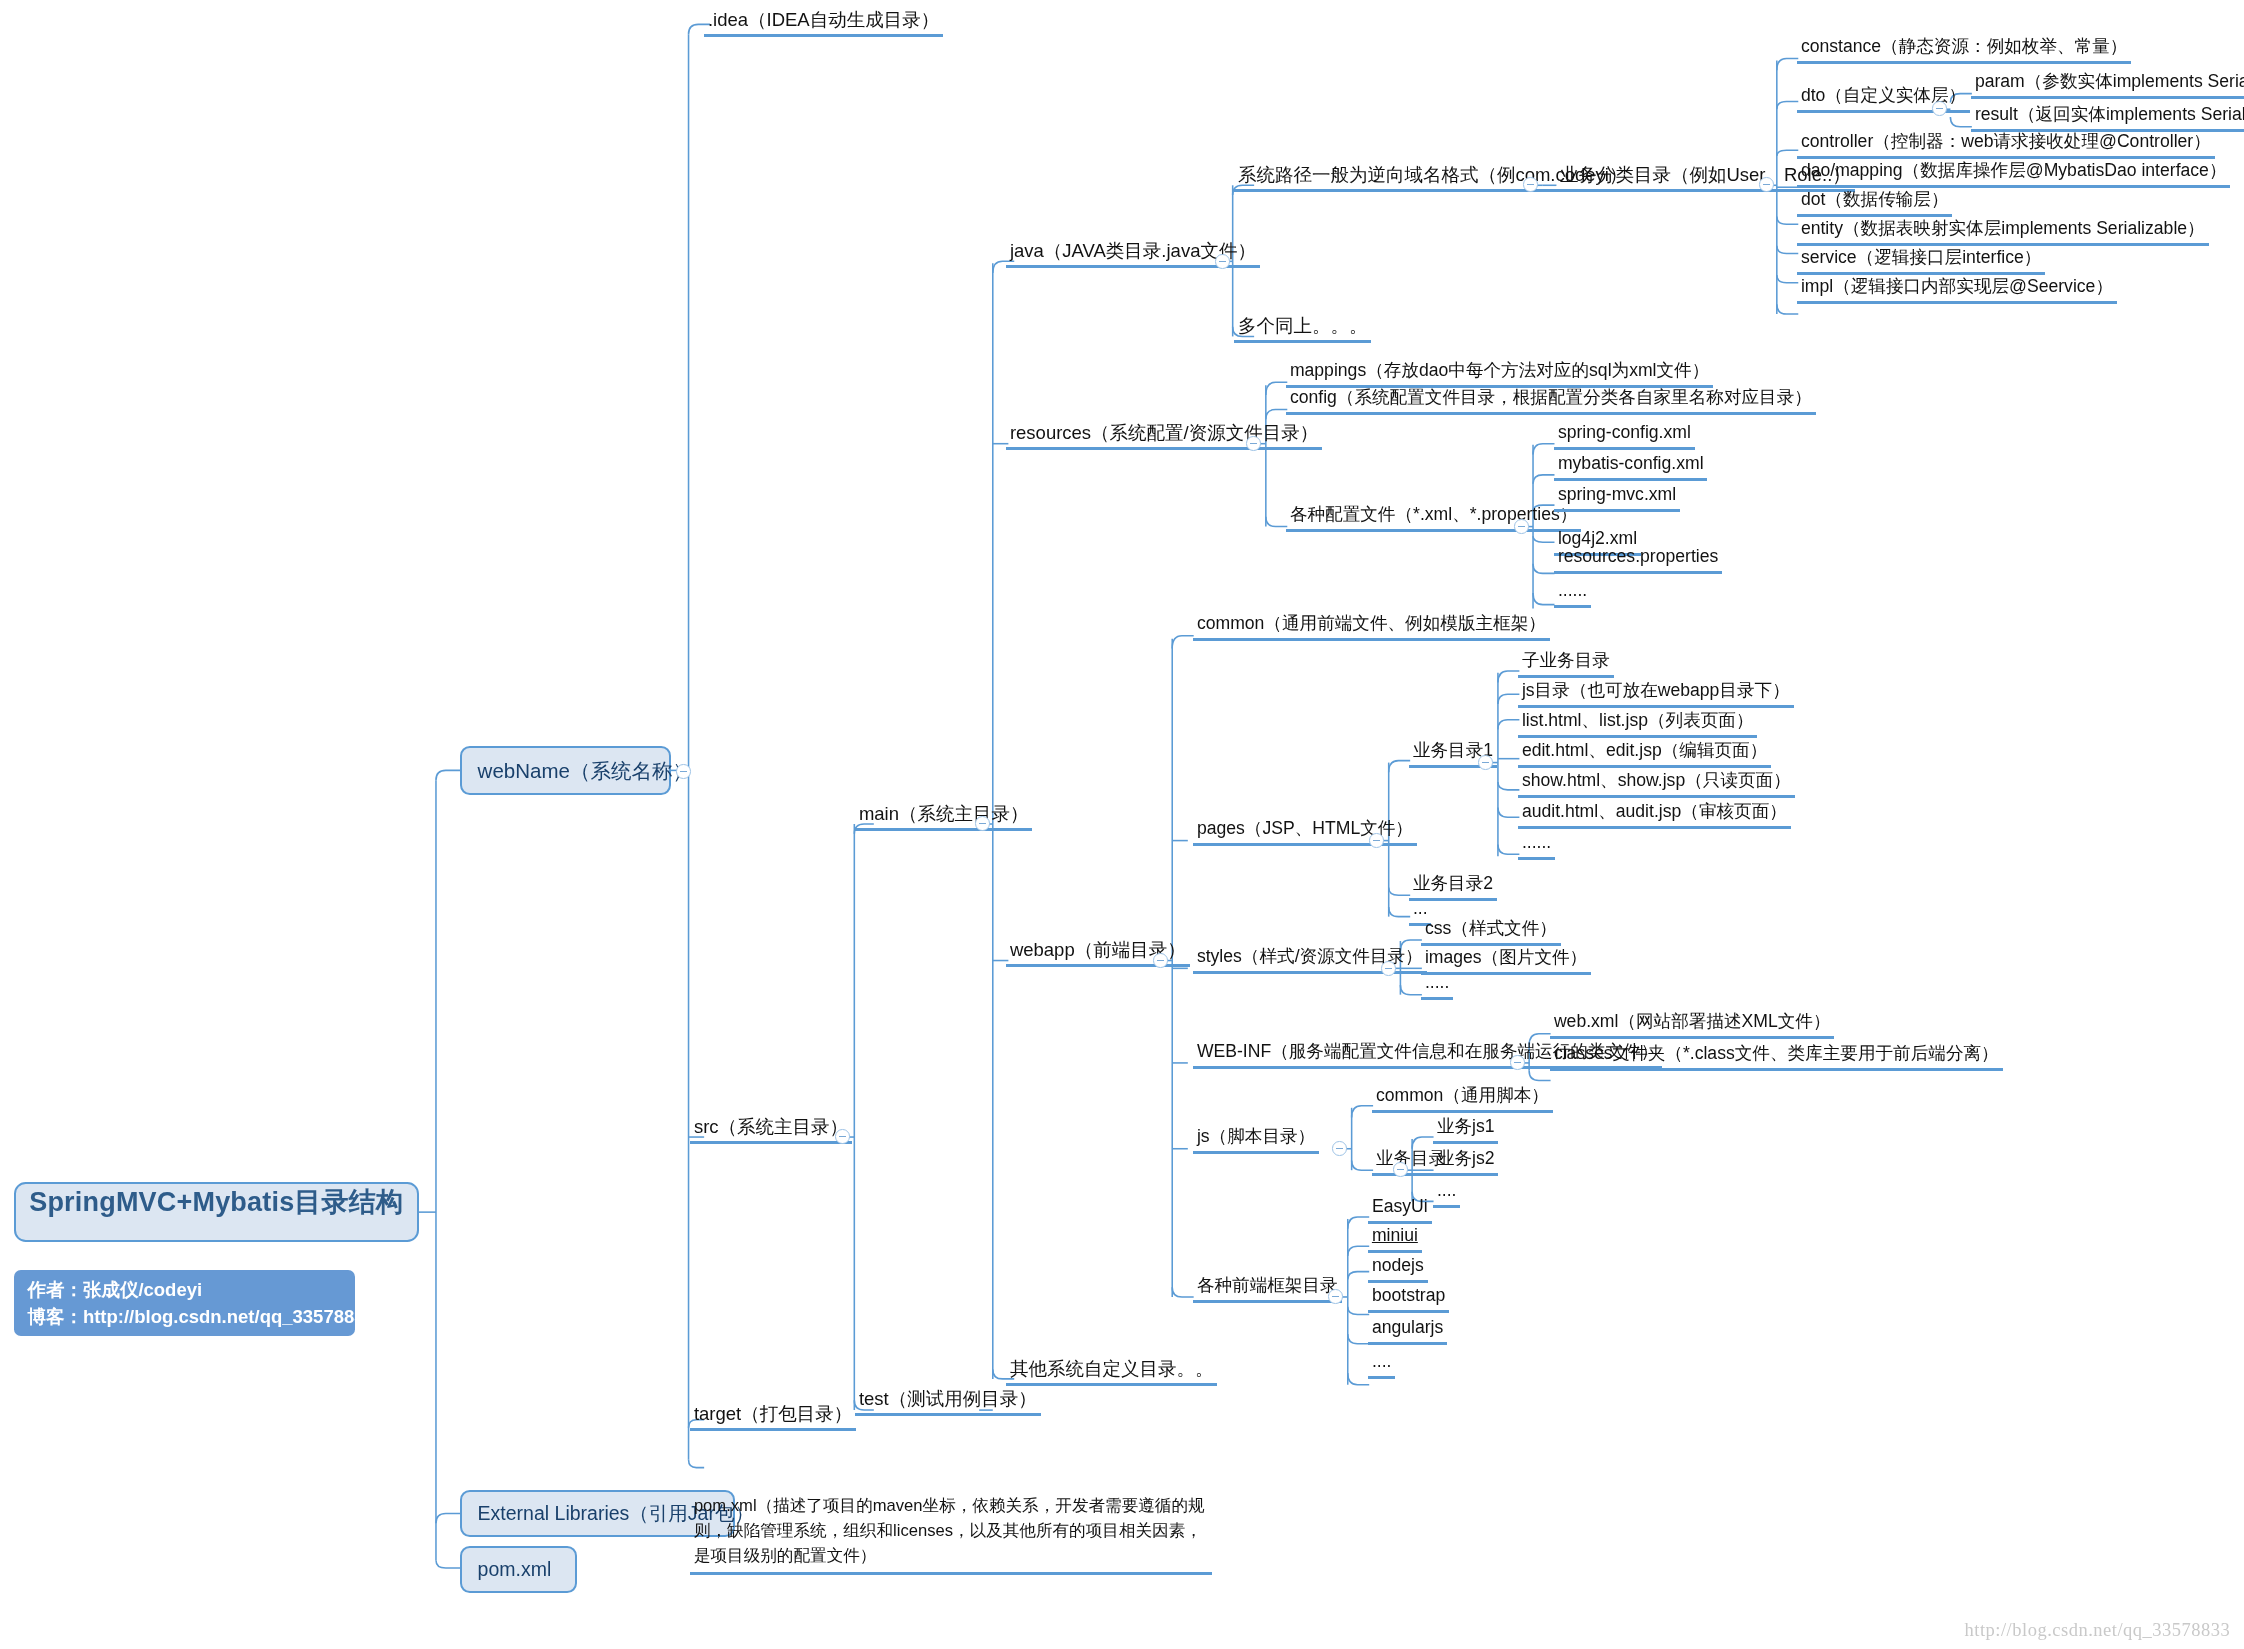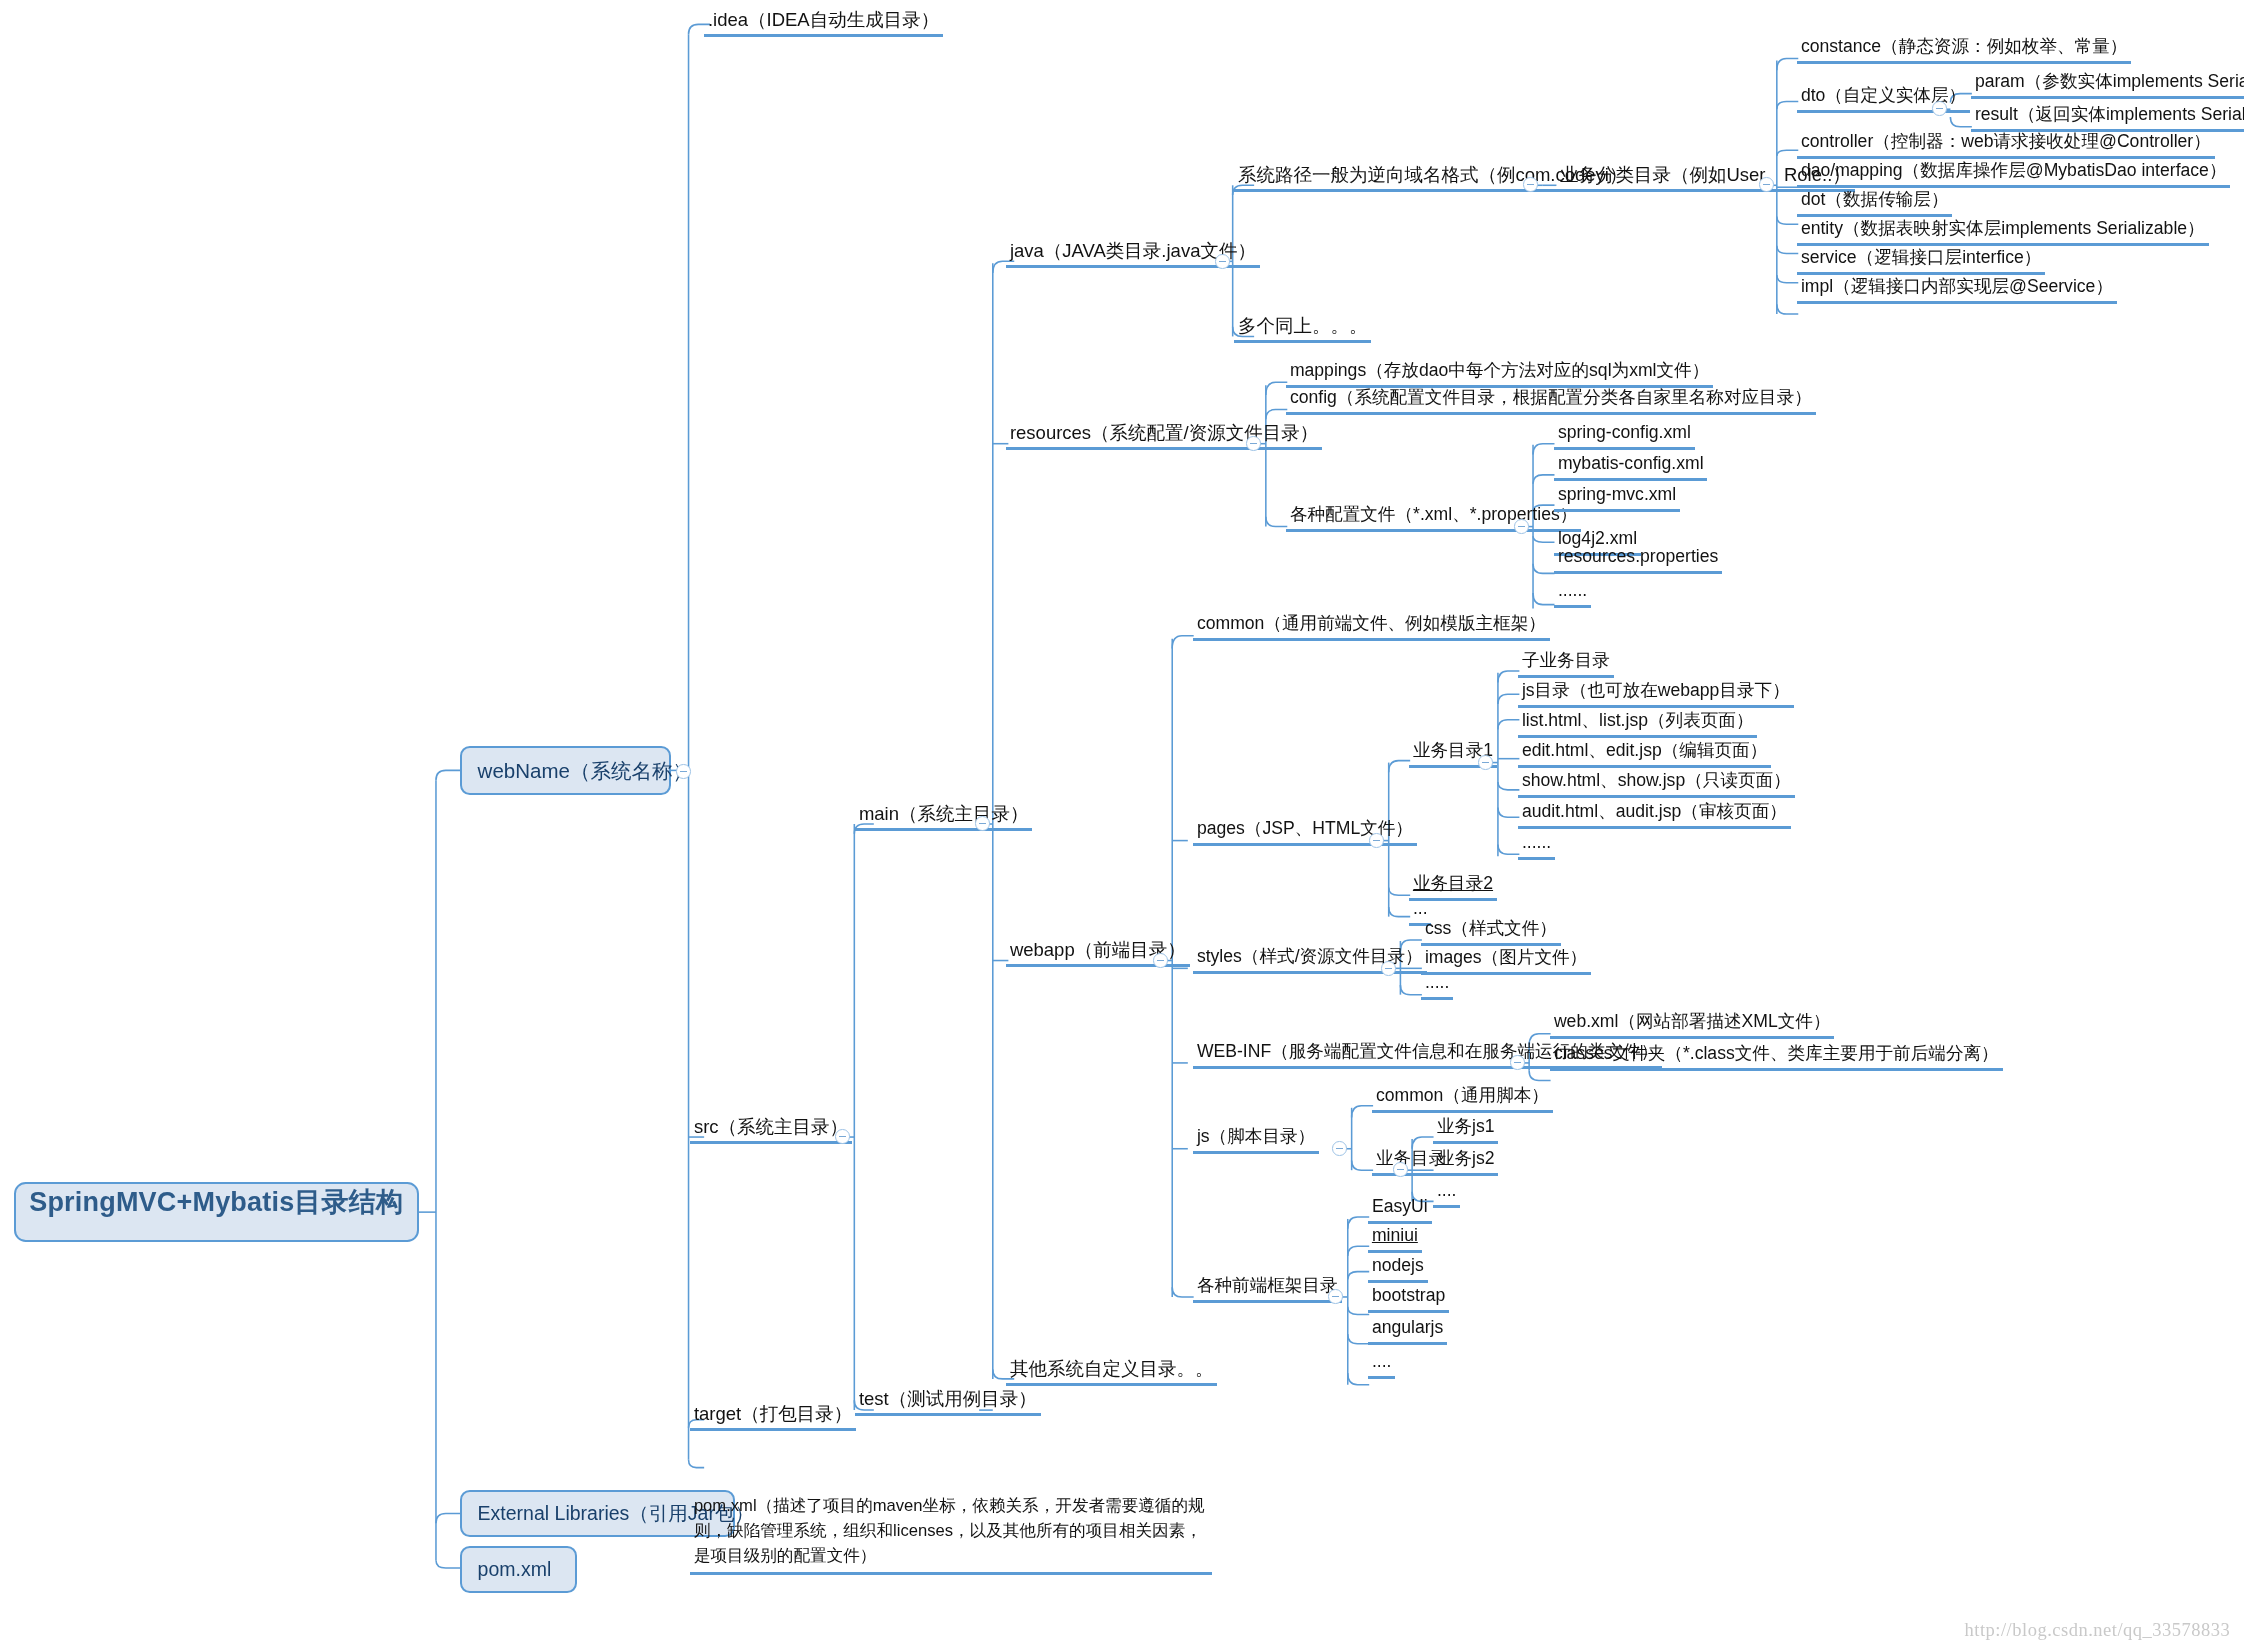--- a/index.html
+++ b/index.html
@@ -250,20 +250,24 @@
       <path d="M1382,1408 Q1382,1420 1392,1420 L1404,1420"></path>
 
       <path d="M1004,1446 L1018,1446"></path>
     </g>
   </svg>
 
   <div id="root-node">
     <span>SpringMVC+Mybatis目录结构</span>
   </div>
 
+  <div id="author-badge">
+    <div>作者：张成仪/codeyi</div>
+    <div>博客：http://blog.csdn.net/qq_33578833</div>
+  </div>
 
   <div class="boxnode" style="left:460px; top:746px; width:211px; height:49px;">
     <span>webName（系统名称）</span>
   </div>
   <div class="toggle" style="left:676px; top:764px;"></div>
 
   <div class="boxnode" style="left:460px; top:1490px; width:275px; height:47px; font-size:19.5px;">
     <span>External Libraries（引用Jar包）</span>
   </div>
 
@@ -342,21 +346,21 @@
 
   <div class="node small" style="left:1193px; top:1125px;">js（脚本目录）</div>
   <div class="toggle" style="left:1332px; top:1141px;"></div>
 
   <div class="node small" style="left:1193px; top:1274px;">各种前端框架目录</div>
   <div class="toggle" style="left:1328px; top:1289px;"></div>
 
   <div class="node small" style="left:1409px; top:739px;">业务目录1</div>
   <div class="toggle" style="left:1478px; top:755px;"></div>
 
-  <div class="node small" style="left:1409px; top:872px;text-decoration:underline;">业务目录2</div>
+  <div class="node small" style="left:1409px; top:872px;">业务目录2</div>
   <div class="node small" style="left:1409px; top:897px;">...</div>
 
   <div class="node small" style="left:1518px; top:649px;">子业务目录</div>
   <div class="node small" style="left:1518px; top:679px;">js目录（也可放在webapp目录下）</div>
   <div class="node small" style="left:1518px; top:709px;">list.html、list.jsp（列表页面）</div>
   <div class="node small" style="left:1518px; top:739px;">edit.html、edit.jsp（编辑页面）</div>
   <div class="node small" style="left:1518px; top:769px;">show.html、show.jsp（只读页面）</div>
   <div class="node small" style="left:1518px; top:800px;">audit.html、audit.jsp（审核页面）</div>
   <div class="node small" style="left:1518px; top:831px;">......</div>
 

